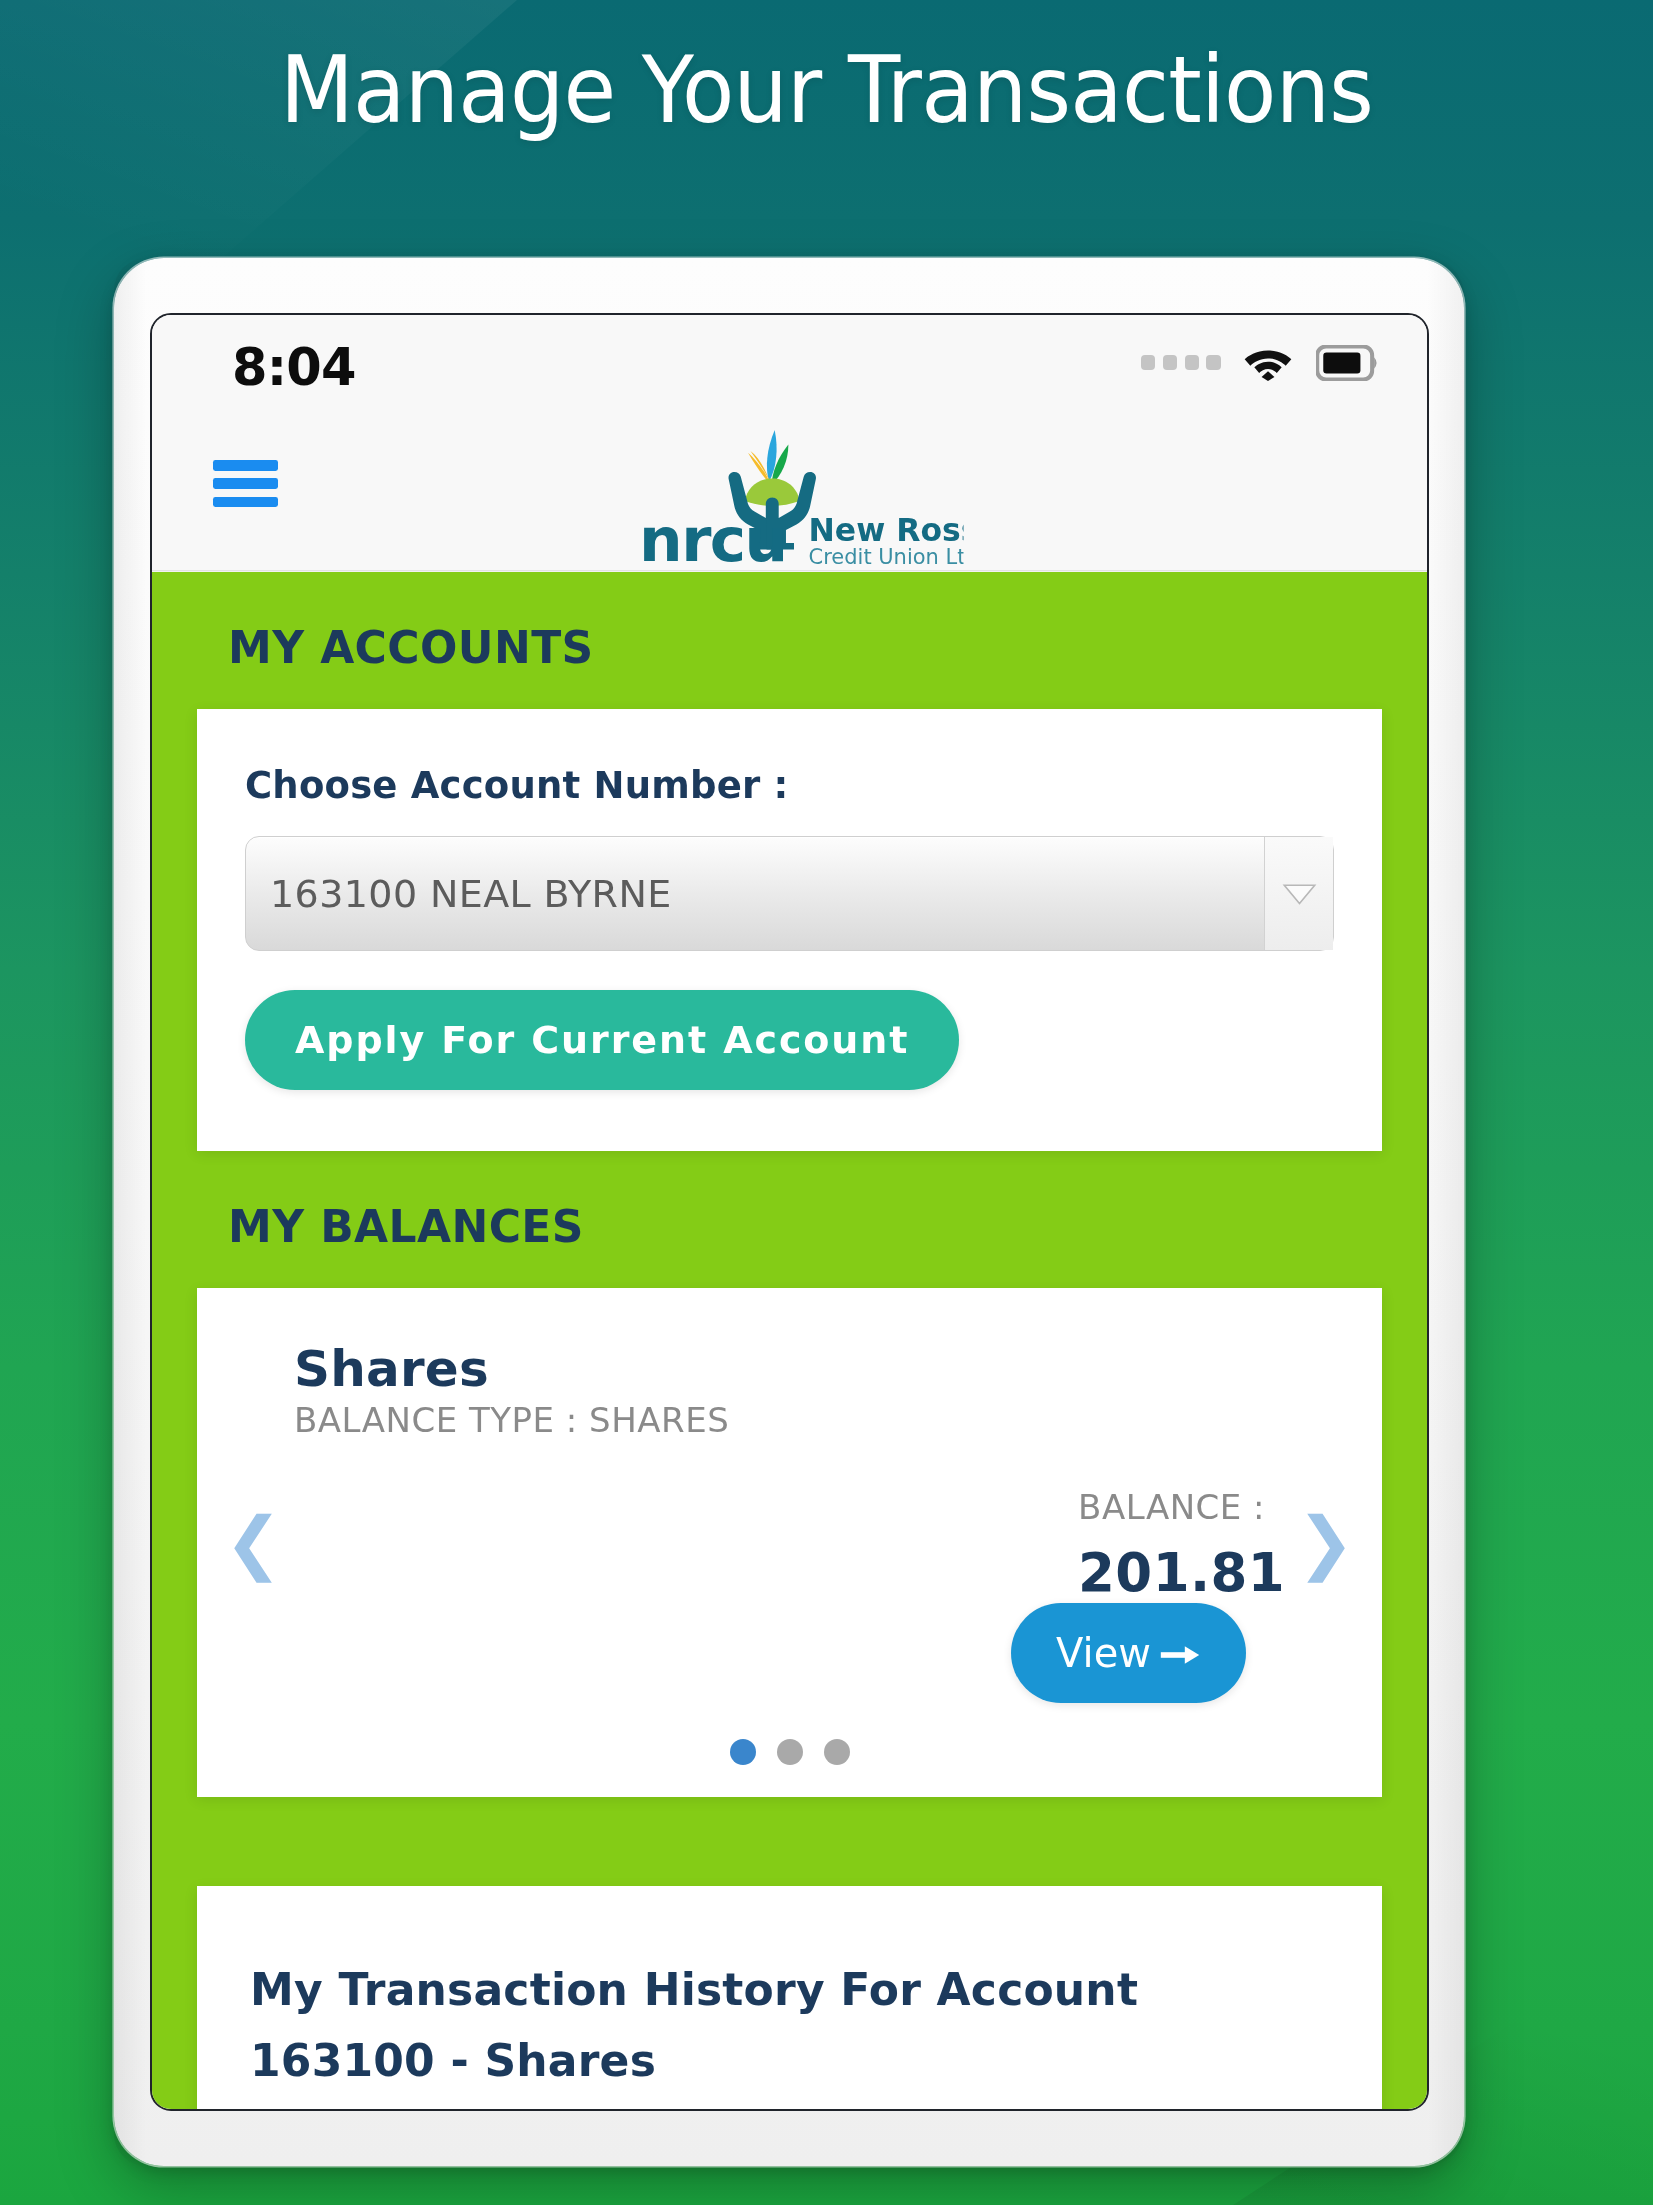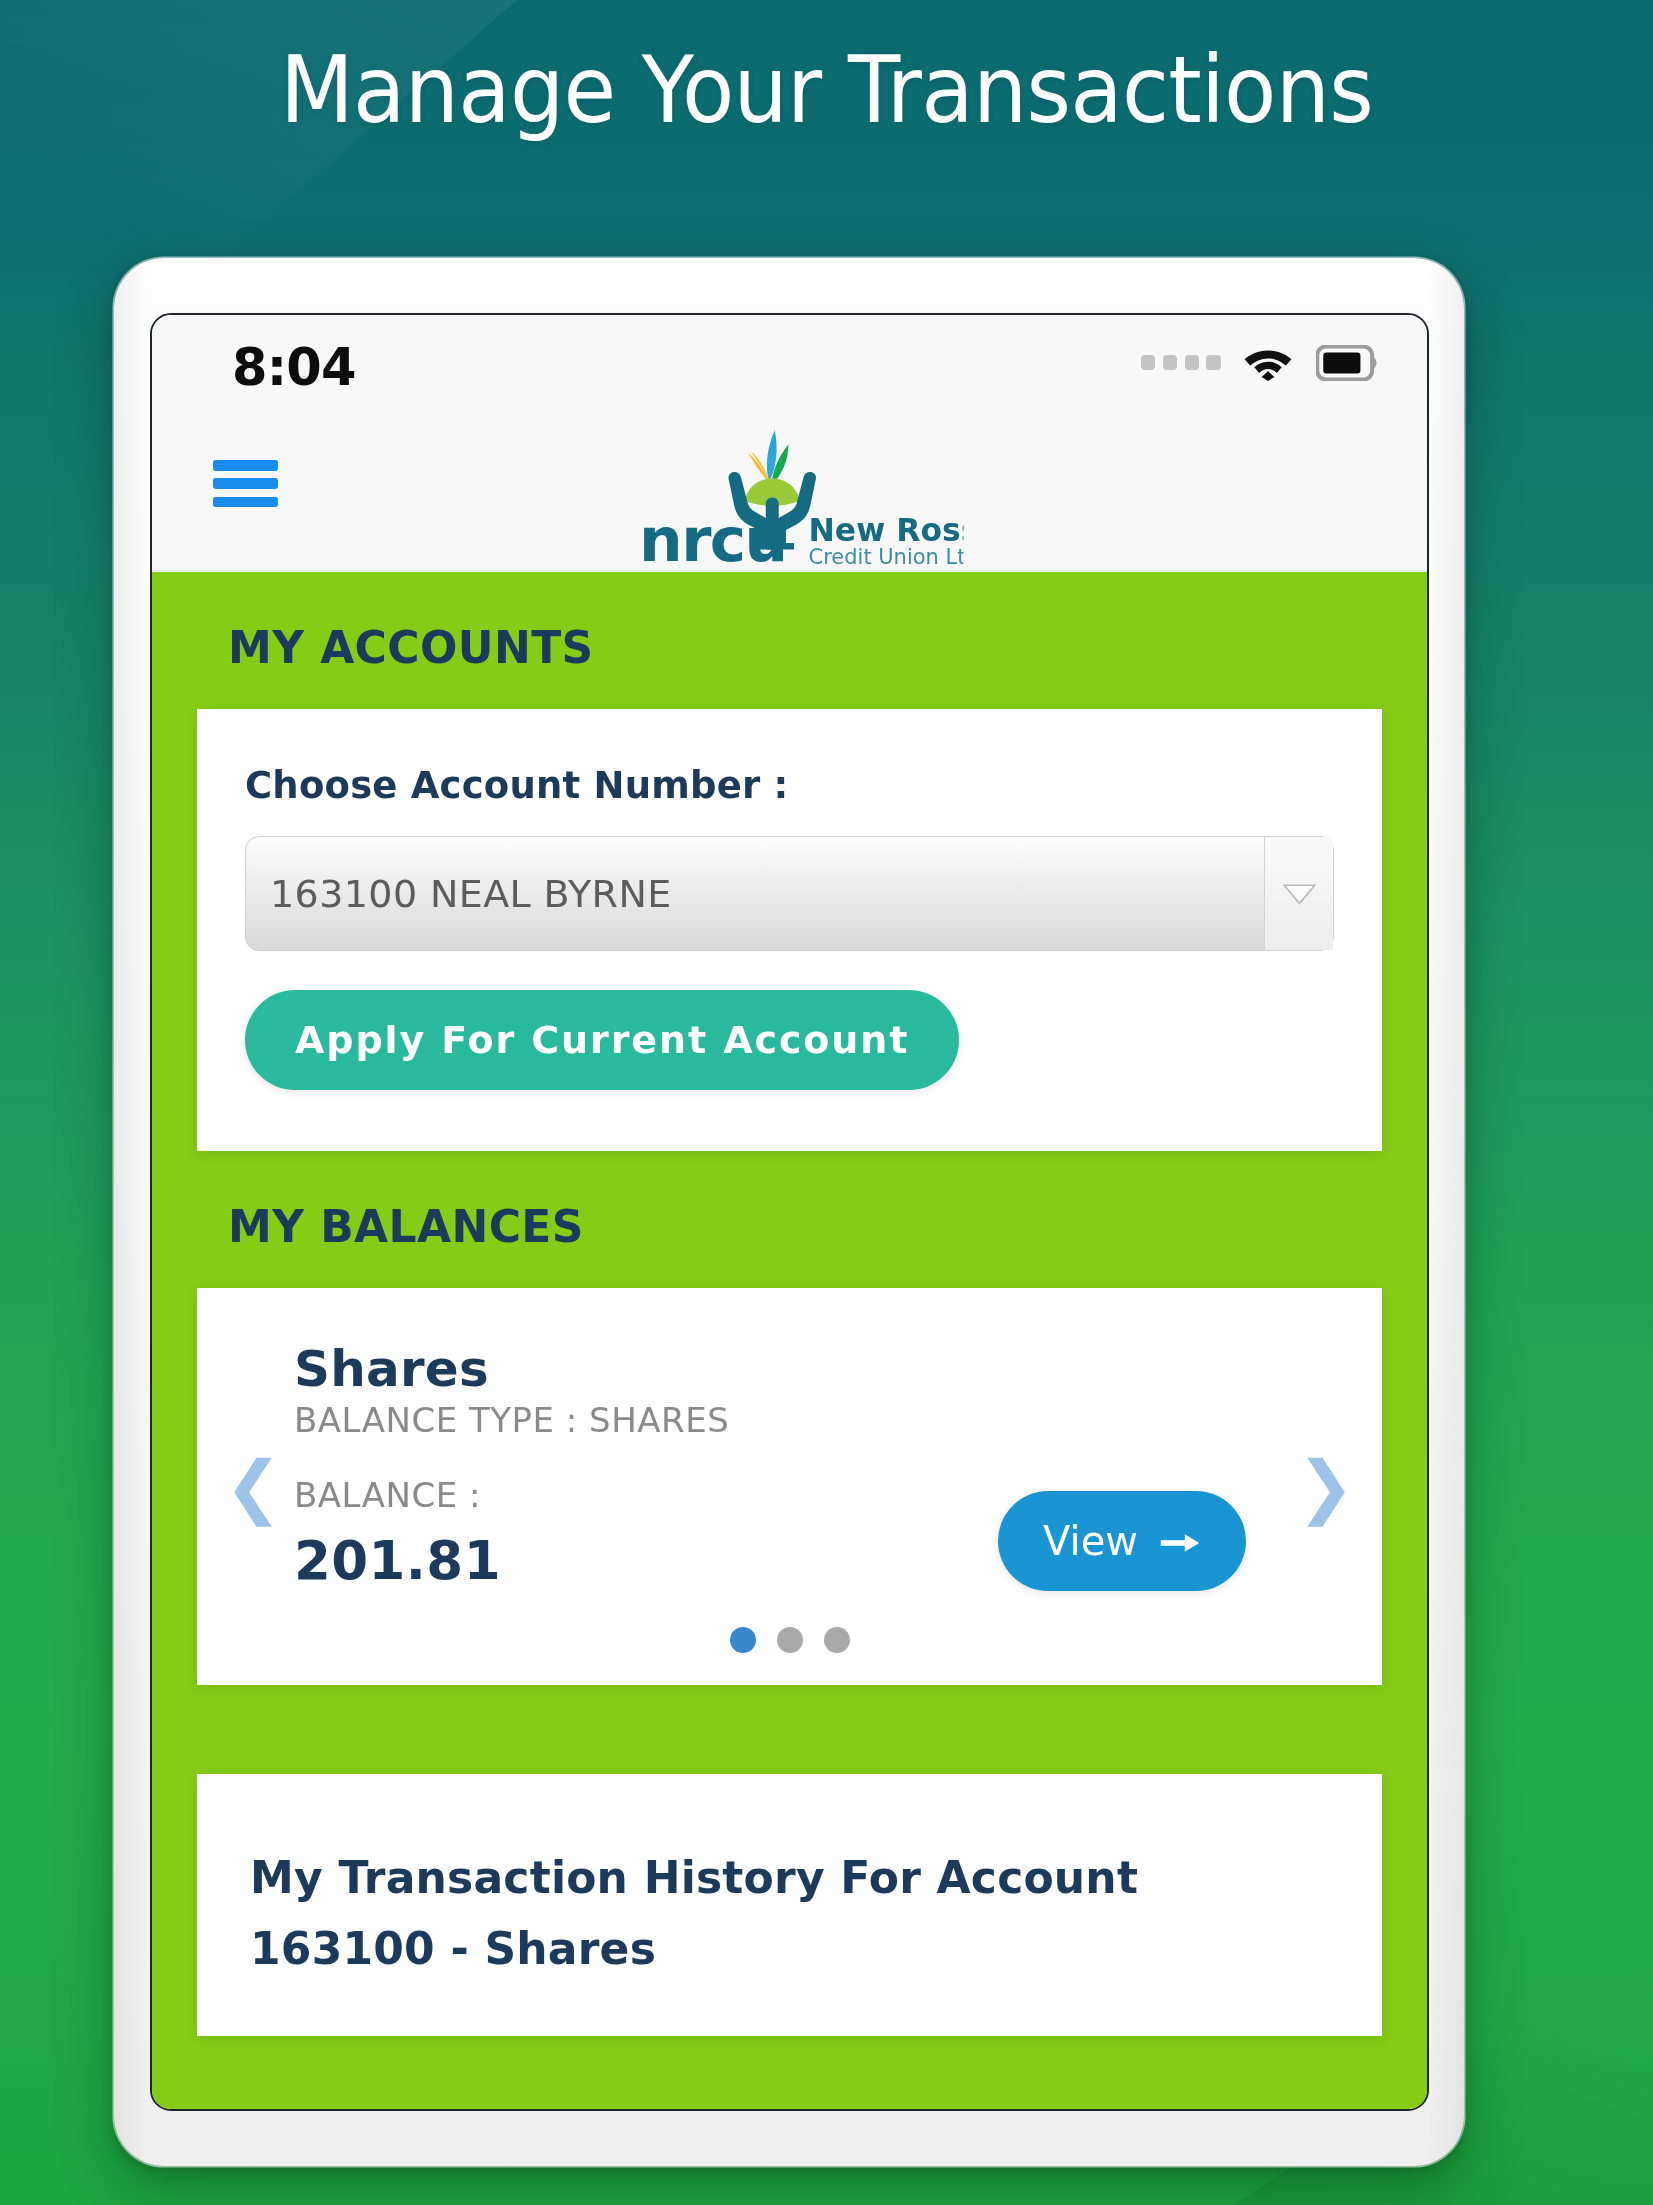--- a/index.html
+++ b/index.html
@@ -203,31 +203,31 @@
   .bal-title {
     font-size:50px; font-weight:700; color:#1c3a5c;
     font-family:"DejaVu Sans", sans-serif;
     letter-spacing:0.2px;
   }
   .bal-type {
     margin-top:2px;
     font-size:34px; color:#8a8a8a; letter-spacing:0.5px;
     font-family:"DejaVu Sans", sans-serif;
   }
-  .bal-row { display:flex; align-items:flex-end; justify-content:space-between; margin-top:35px; }
+  .bal-row { display:flex; align-items:flex-end; justify-content:space-between; margin-top:47px;flex-direction:column; }
   .bal-col { }
   .bal-label { font-size:34px; color:#8a8a8a; letter-spacing:0.5px; font-family:"DejaVu Sans", sans-serif; }
   .bal-amount {
     margin-top:14.5px;
     font-size:53px; font-weight:700; color:#1c3a5c;
     letter-spacing:0.4px;
     font-family:"DejaVu Sans", sans-serif;
   }
   .btn-view {
-    display:inline-flex; align-items:center; gap:21px;
+    display:inline-flex; align-items:center; gap:8px;
     height:100px; padding:0 45px;
     border-radius:50px;
     background:#1a95d4;
     color:#ffffff;
     font-size:40px;
     border:none; cursor:pointer;
     font-family:"DejaVu Sans", sans-serif;
     margin-right:39px;
     box-shadow:0 2.4px 8px rgba(0,0,0,.10);
   }

